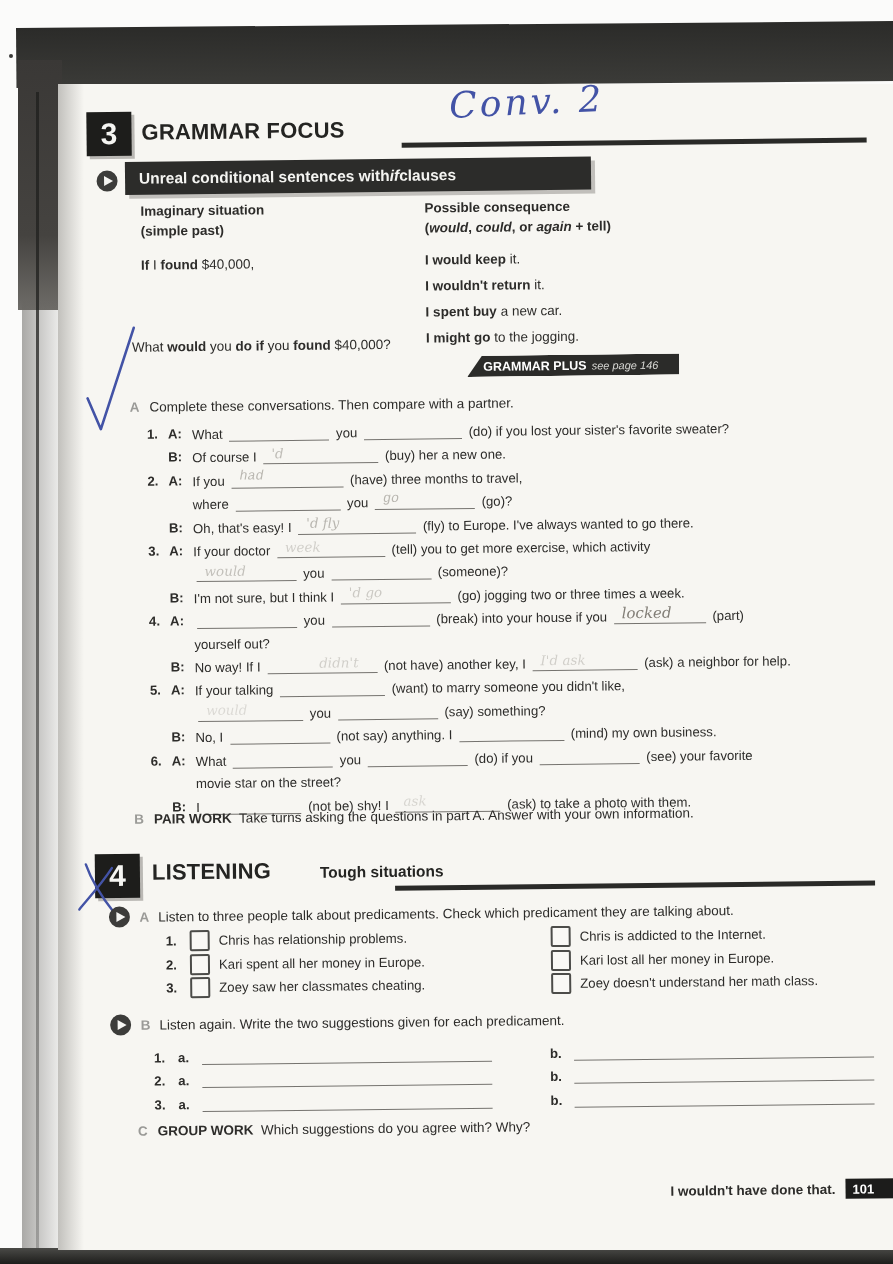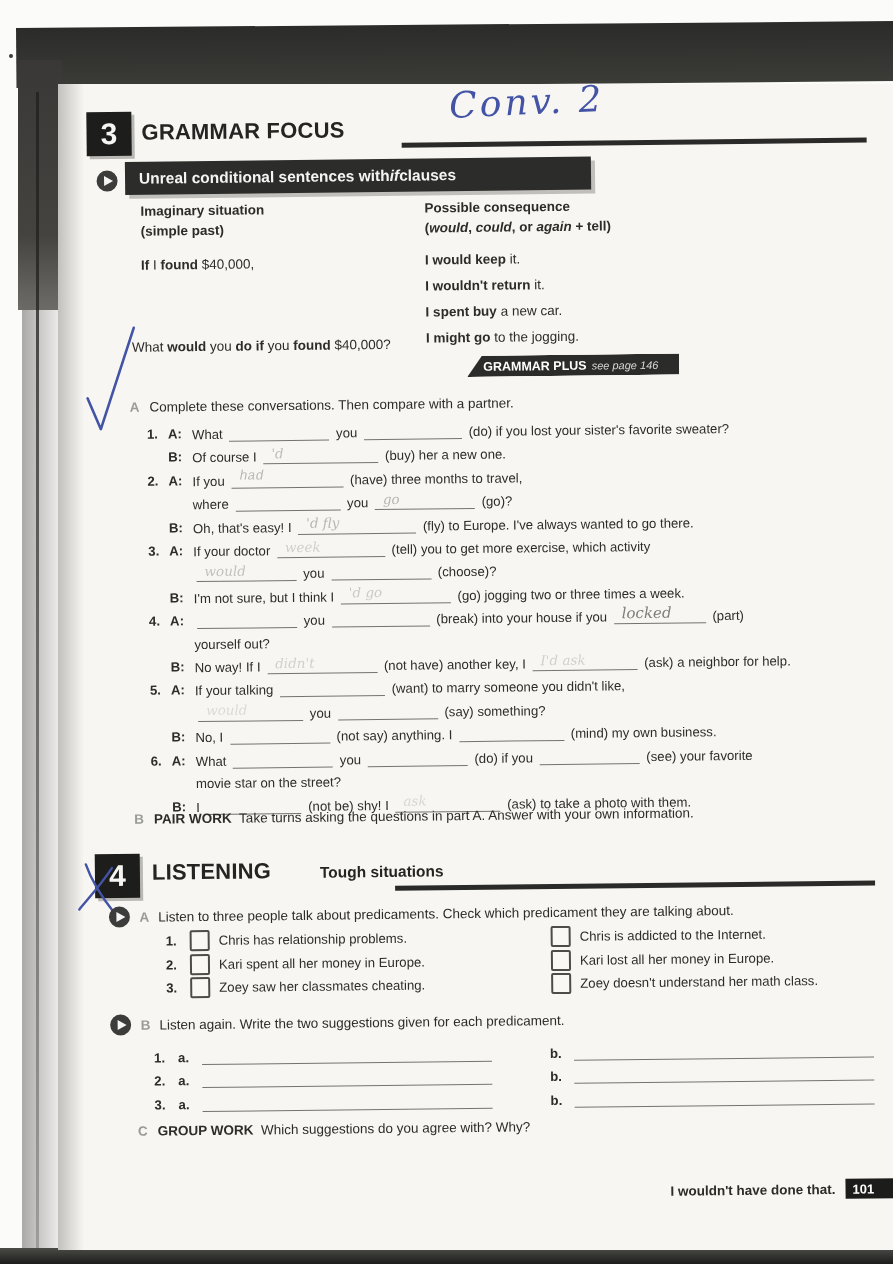--- a/index.html
+++ b/index.html
@@ -161,56 +161,56 @@
             <span><span>Of course I </span><span class="blank" style="width: 115px;"><span class="hw" style="opacity: 0.45;">'d</span></span><span> (buy) her a new one.</span></span>
           </div>
           <div class="ex-line">
             <span class="ex-num">2.</span>
             <span class="ex-sp">A:</span>
             <span><span>If you </span><span class="blank" style="width: 112px;"><span class="hw" style="opacity: 0.5; font-family: Liberation Mono, monospace;">had</span></span><span> (have) three months to travel,</span></span>
           </div>
           <div class="ex-line">
             <span class="ex-num"></span>
             <span class="ex-sp"></span>
-            <span><span>where </span><span class="blank" style="width: 105px;"></span><span> you </span><span class="blank" style="width: 100px;"><span class="hw" style="opacity: 0.5;">go</span></span><span> (go)?</span></span>
+            <span><span>where </span><span class="blank" style="width: 105px;"></span><span> you </span><span class="blank" style="width: 100px;"><span class="hw" style="opacity: 0.5; font-family: Liberation Mono, monospace;">go</span></span><span> (go)?</span></span>
           </div>
           <div class="ex-line">
             <span class="ex-num"></span>
             <span class="ex-sp">B:</span>
             <span><span>Oh, that's easy! I </span><span class="blank" style="width: 118px;"><span class="hw" style="opacity: 0.5;">'d  fly</span></span><span> (fly) to Europe. I've always wanted to go there.</span></span>
           </div>
           <div class="ex-line">
             <span class="ex-num">3.</span>
             <span class="ex-sp">A:</span>
             <span><span>If your doctor </span><span class="blank" style="width: 108px;"><span class="hw" style="opacity: 0.3;">week</span></span><span> (tell) you to get more exercise, which activity</span></span>
           </div>
           <div class="ex-line">
             <span class="ex-num"></span>
             <span class="ex-sp"></span>
-            <span><span class="blank" style="width: 100px;"><span class="hw" style="opacity: 0.42;">would</span></span><span> you </span><span class="blank" style="width: 100px;"></span><span> (choose)?</span></span>
+            <span><span class="blank" style="width: 100px;"><span class="hw" style="opacity: 0.42;">would</span></span><span> you </span><span class="blank" style="width: 100px;"></span><span> (someone)?</span></span>
           </div>
           <div class="ex-line">
             <span class="ex-num"></span>
             <span class="ex-sp">B:</span>
             <span><span>I'm not sure, but I think I </span><span class="blank" style="width: 110px;"><span class="hw" style="opacity: 0.35;">'d go</span></span><span> (go) jogging two or three times a week.</span></span>
           </div>
           <div class="ex-line">
             <span class="ex-num">4.</span>
             <span class="ex-sp">A:</span>
             <span><span class="blank" style="width: 100px;"></span><span> you </span><span class="blank" style="width: 98px;"></span><span> (break) into your house if you </span><span class="blank" style="width: 92px;"><span class="hw hw-big" style="opacity: 0.85;">locked</span></span><span> (part)</span></span>
           </div>
           <div class="ex-line">
             <span class="ex-num"></span>
             <span class="ex-sp"></span>
             <span><span>yourself out?</span></span>
           </div>
           <div class="ex-line">
             <span class="ex-num"></span>
             <span class="ex-sp">B:</span>
-            <span><span>No way! If I </span><span class="blank" style="width: 110px;"><span class="hw" style="opacity: 0.3;">didn't</span></span><span> (not have) another key, I </span><span class="blank" style="width: 105px;"><span class="hw" style="opacity: 0.3;">I'd ask</span></span><span> (ask) a neighbor for help.</span></span>
+            <span><span>No way! If I </span><span class="blank" style="width: 110px;"><span class="hw" style="opacity: 0.3; margin-left: 44px;">didn't</span></span><span> (not have) another key, I </span><span class="blank" style="width: 105px;"><span class="hw" style="opacity: 0.3;">I'd ask</span></span><span> (ask) a neighbor for help.</span></span>
           </div>
           <div class="ex-line">
             <span class="ex-num">5.</span>
             <span class="ex-sp">A:</span>
             <span><span>If your talking </span><span class="blank" style="width: 105px;"></span><span> (want) to marry someone you didn't like,</span></span>
           </div>
           <div class="ex-line">
             <span class="ex-num"></span>
             <span class="ex-sp"></span>
             <span><span class="blank" style="width: 105px;"><span class="hw" style="opacity: 0.22;">would</span></span><span> you </span><span class="blank" style="width: 100px;"></span><span> (say) something?</span></span>

